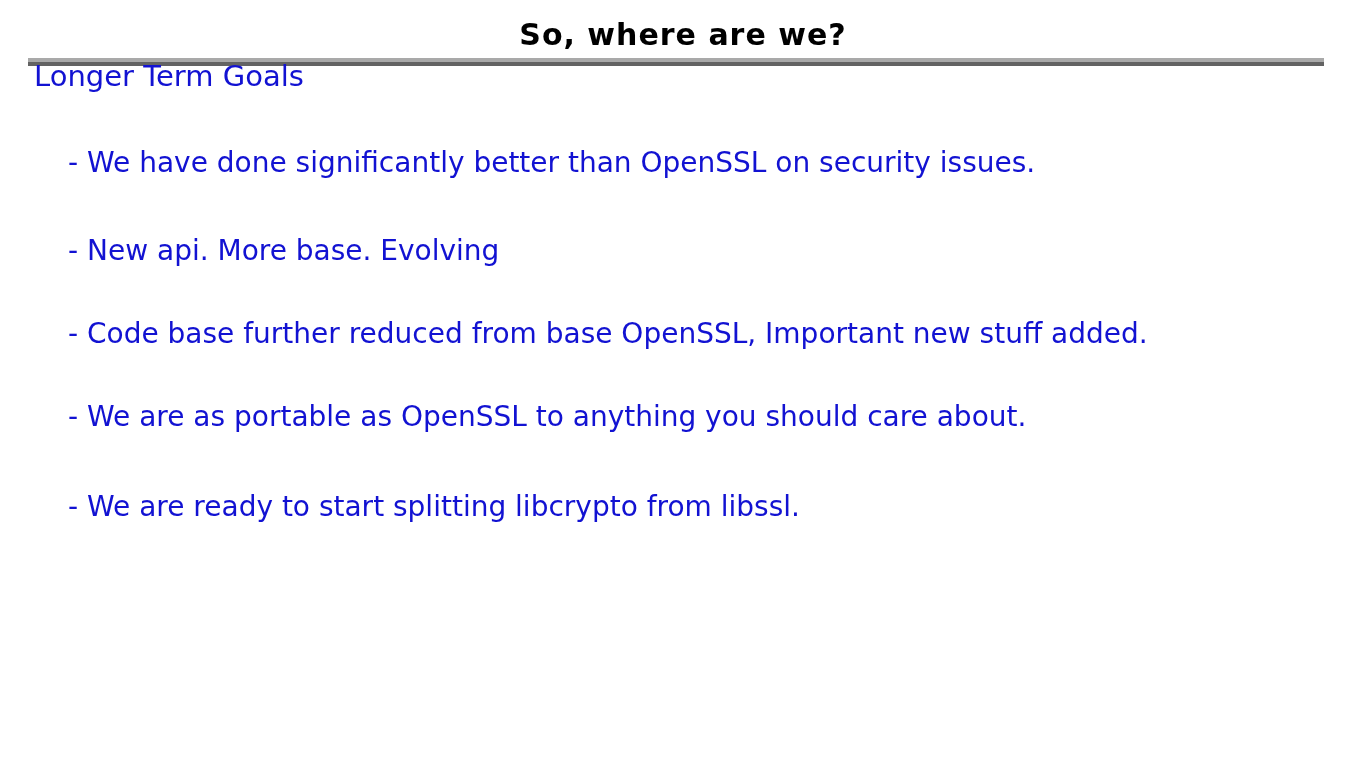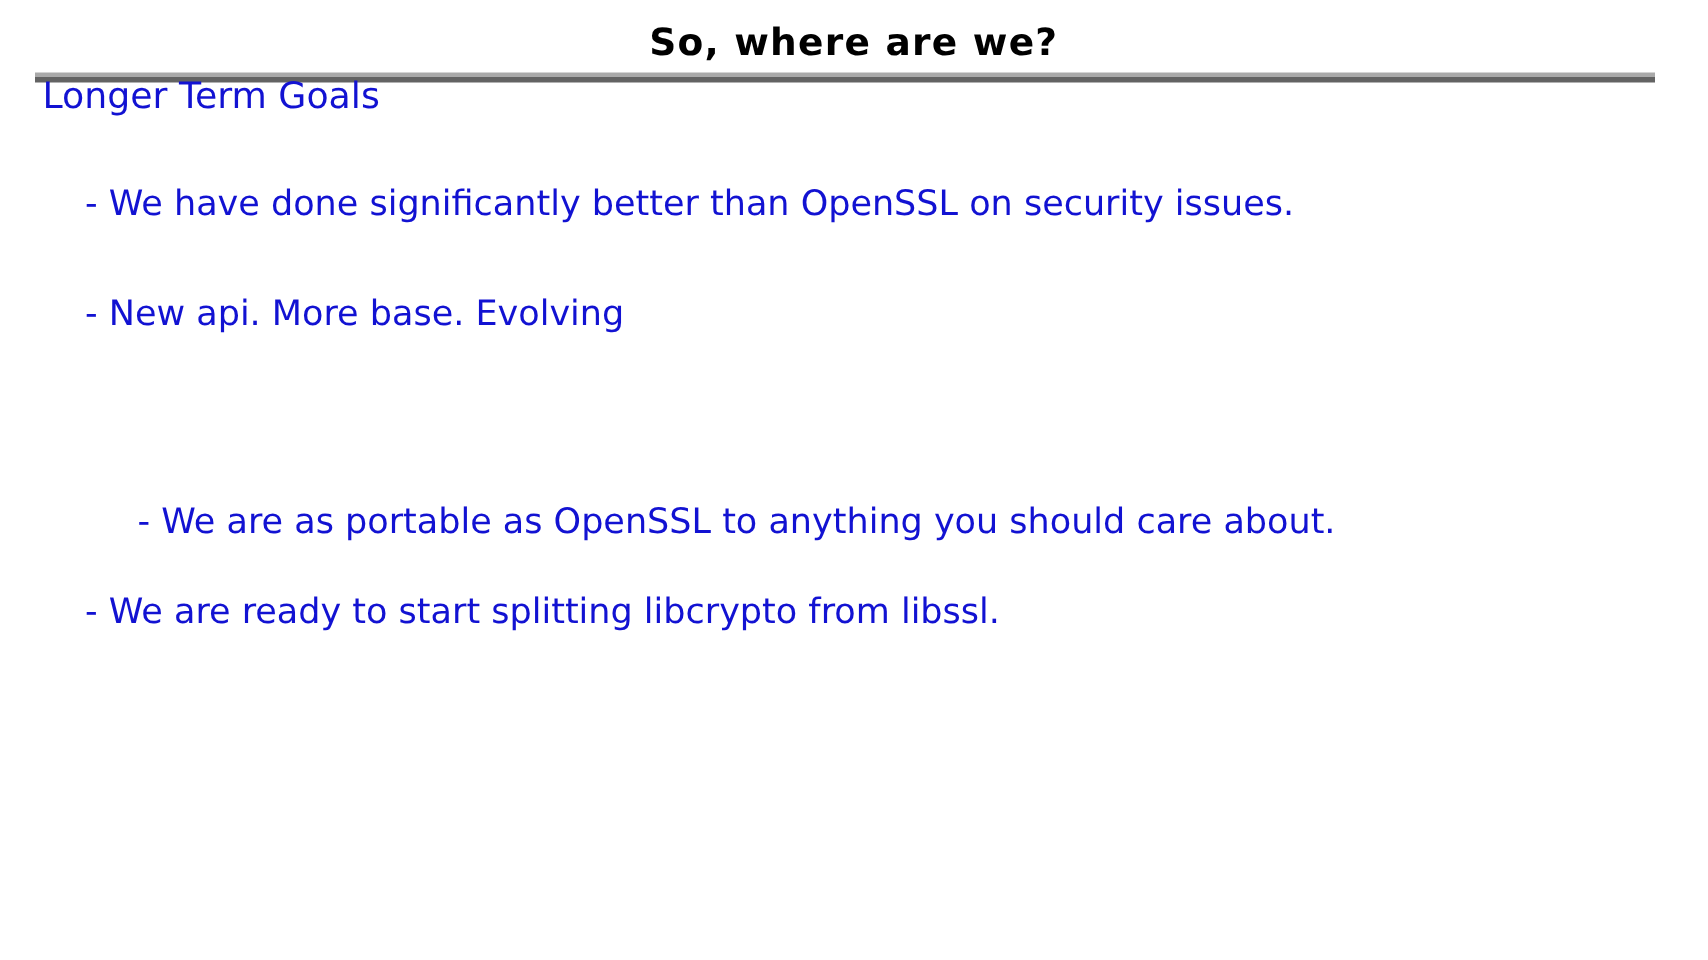--- a/index.html
+++ b/index.html
@@ -57,36 +57,37 @@
     position: absolute;
     left: 68px;
     font-size: 28px;
     line-height: 34px;
     color: var(--body-color);
     white-space: nowrap;
   }
   .bullet-0 { top: 146px; }
   .bullet-1 { top: 234px; }
   .bullet-2 { top: 317px; }
-  .bullet-3 { top: 400px; margin-left: 42px; }
-  .bullet-4 { top: 472px; }
+  .bullet-3 { top: 400px; }
+  .bullet-4 { top: 490px; }
 </style>
 </head>
 <body>
 
 <div class="slide">
 
   <div class="slide-title">So, where are we?</div>
 
   <div class="title-rule"></div>
 
   <div class="section-heading">Longer Term Goals</div>
 
   <div class="bullet-line bullet-0">- We have done significantly better than OpenSSL on security issues.</div>
 
   <div class="bullet-line bullet-1">- New api. More base. Evolving</div>
 
+  <div class="bullet-line bullet-2">- Code base further reduced from base OpenSSL, Important new stuff added.</div>
 
   <div class="bullet-line bullet-3">- We are as portable as OpenSSL to anything you should care about.</div>
 
   <div class="bullet-line bullet-4">- We are ready to start splitting libcrypto from libssl.</div>
 
 </div>
 
 </body></html>

